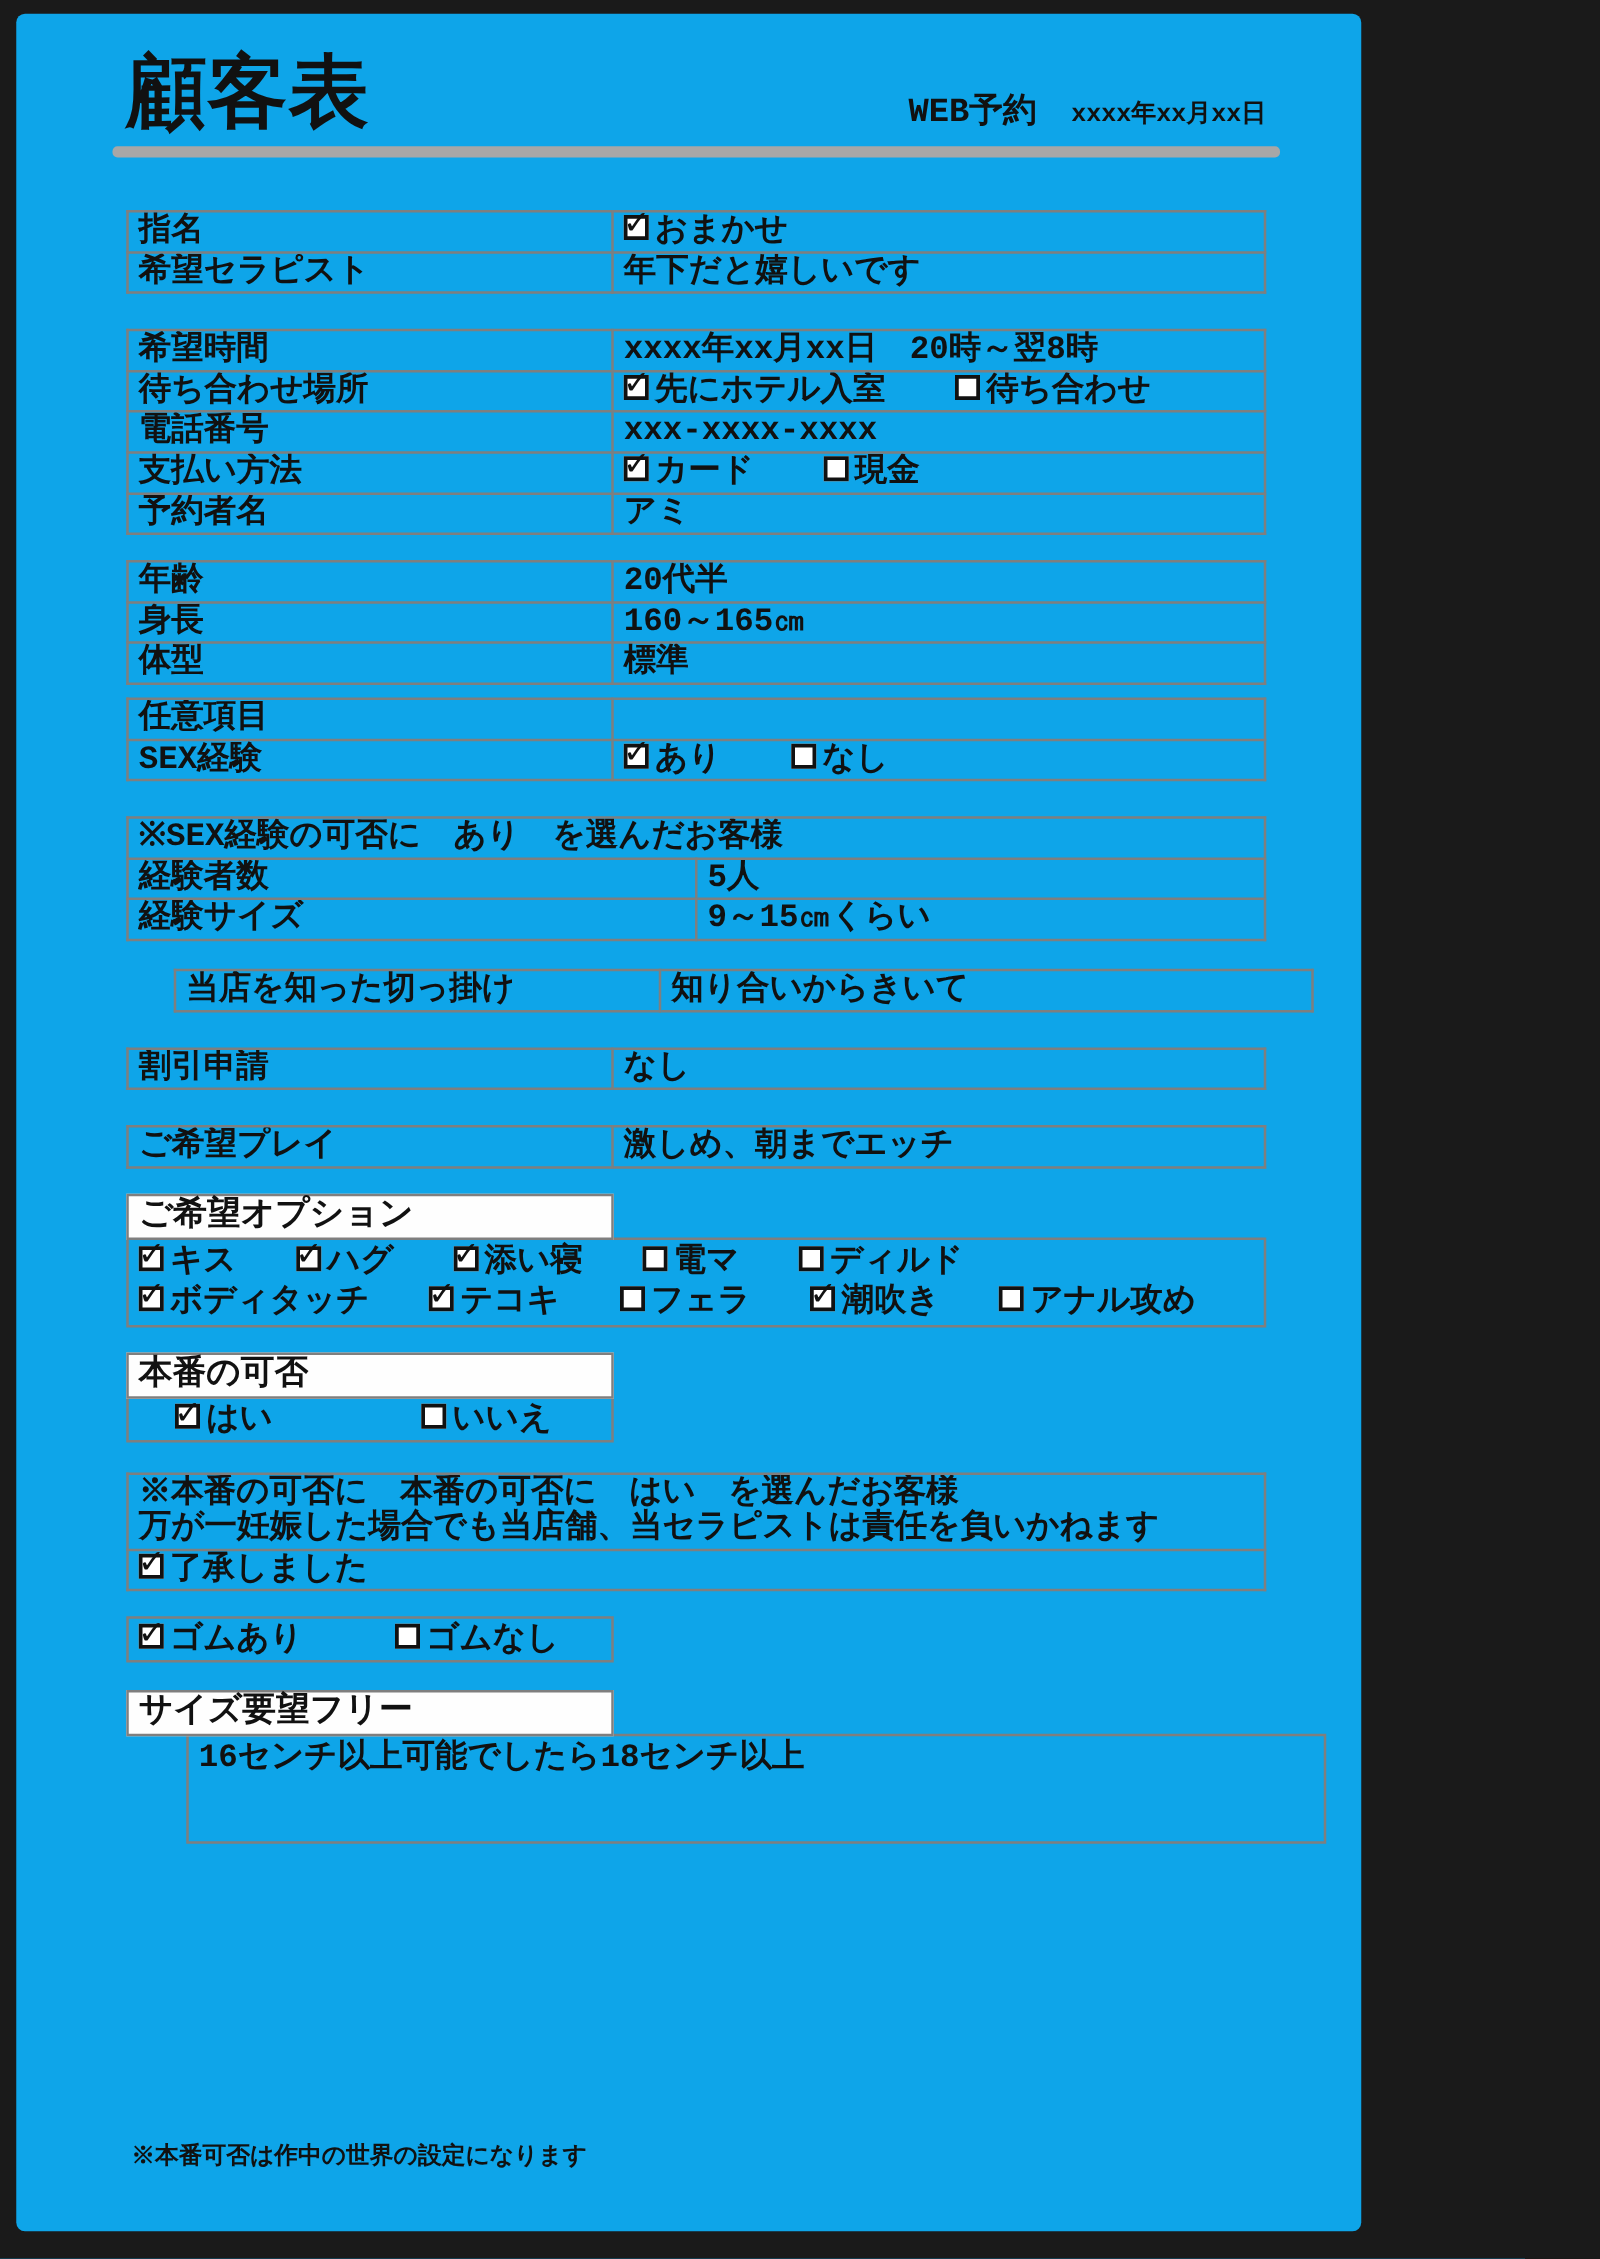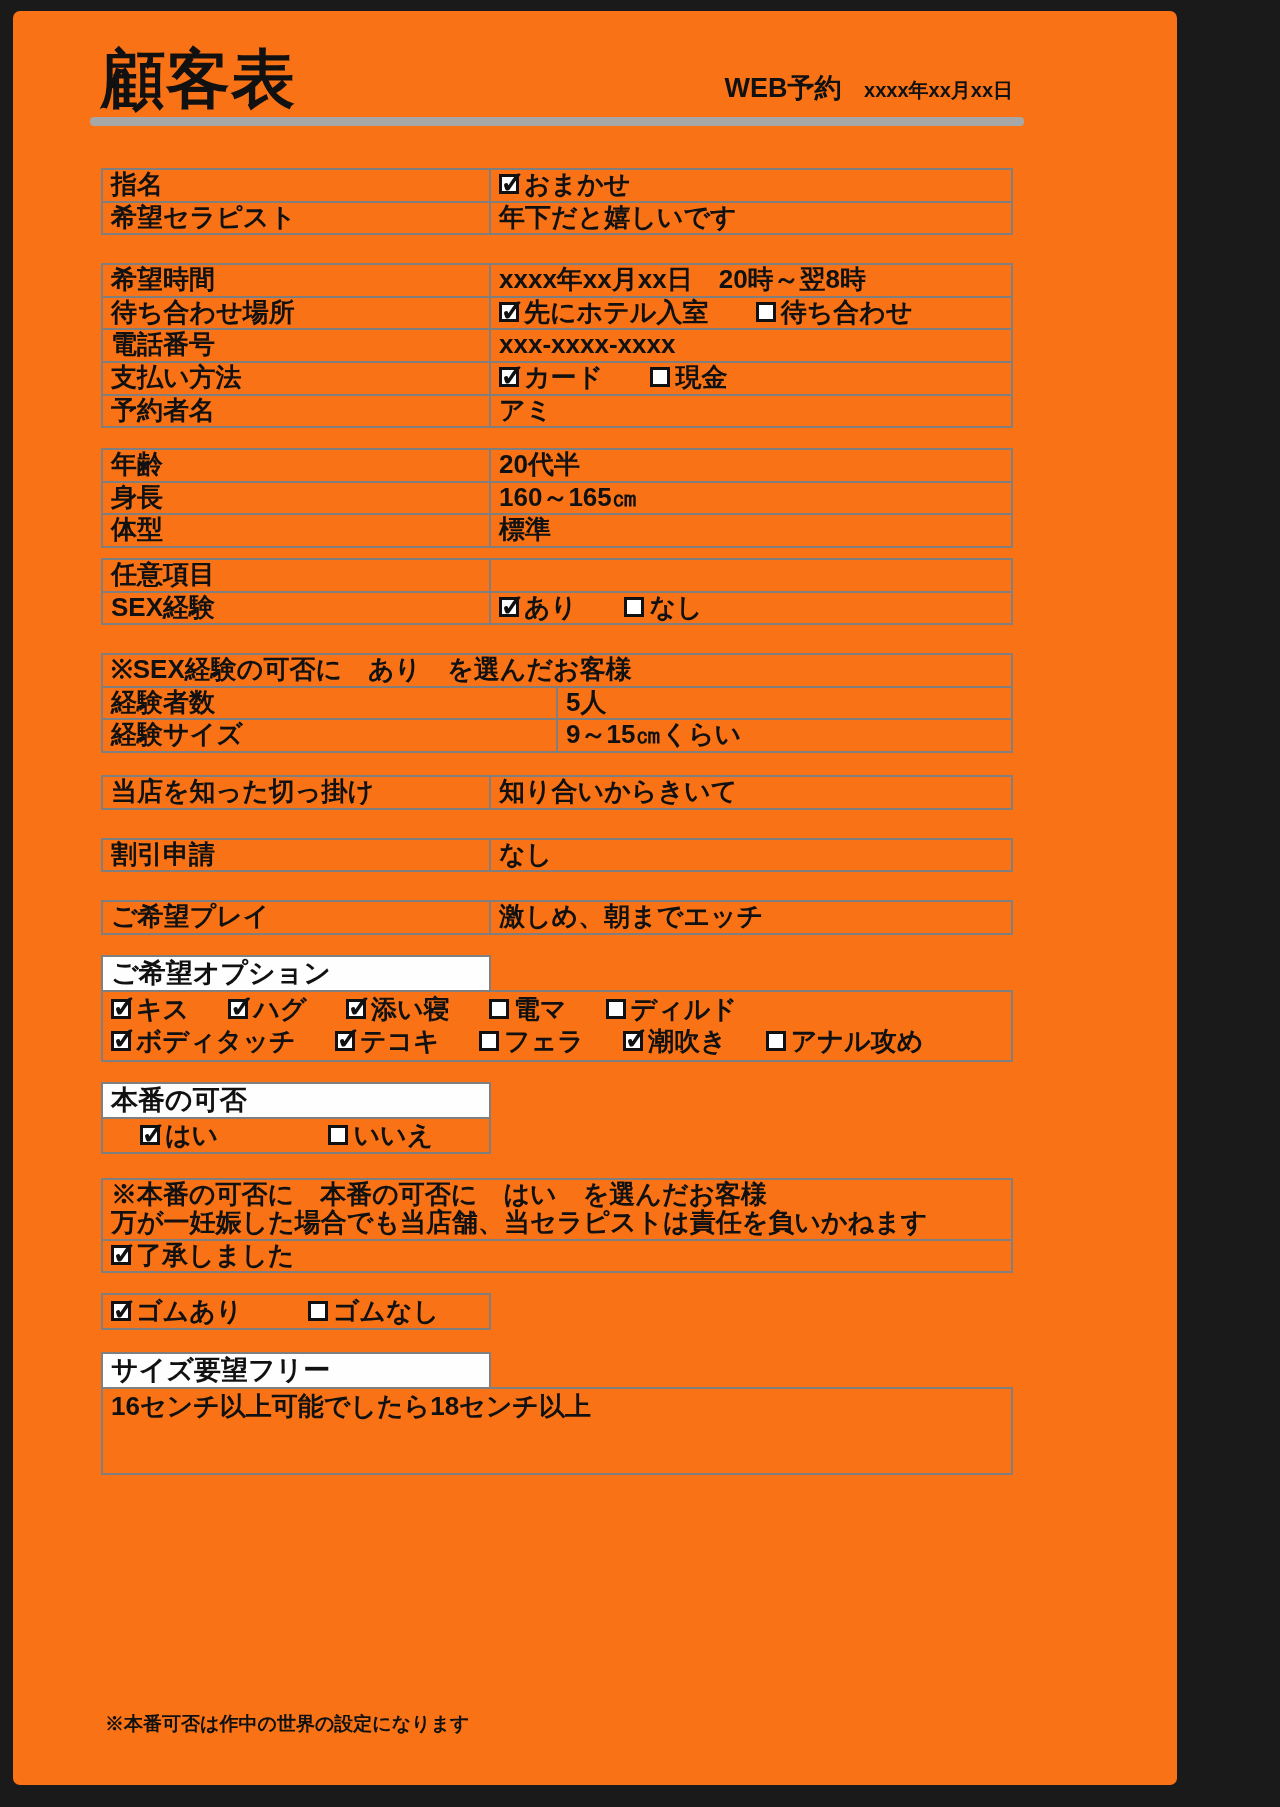--- a/index.html
+++ b/index.html
@@ -6,24 +6,25 @@
   html,body { margin:0; padding:0; }
   body {
     width:1280px; height:1807px;
     background:#1a1a1a;
     position:relative;
     font-family:"Liberation Sans", sans-serif;
     color:#111;
   }
   .page {
     position:absolute; left:13px; top:11px;
-    width:1164px; height:1774px;
-    background:#f97316;
+    width:1076px; height:1774px;
+    background:#0ea5e9;
     border-radius:7px;
     overflow:hidden;
+    font-family:Liberation Mono, monospace;
   }
   .content {
     position:absolute; left:88px; top:0;
     width:912px;
   }
 
   
   .header-row {
     display:flex; justify-content:space-between; align-items:flex-end;
     margin-top:36px;
@@ -67,29 +68,29 @@
     padding:2px 8px 4px; height:37px;
     line-height:1.15; white-space:nowrap;
   }
   .wide-box {
     width:100%; border:2px solid #7f7f7f;
     font-size:26px; font-weight:bold;
     padding:1px 8px 3px;
   }
   .attach { margin-top:-2px; position:relative; z-index:1; }
   .opt-line { height:32px; line-height:32px; white-space:nowrap; }
-  .free-box { height:88px; line-height:1.2; vertical-align:top; padding-top:2px; }
+  .free-box { height:88px; line-height:1.2; vertical-align:top; padding-top:2px;margin-left:48px; }
 
   
   .sec-nomination { margin-top:42px; }
   .sec-booking    { margin-top:28px; }
   .sec-profile    { margin-top:20px; }
   .sec-optional   { margin-top:10px; }
   .sec-experience { margin-top:28px; }
-  .sec-referral   { margin-top:22px; }
+  .sec-referral   { margin-top:22px;margin-left:38px; }
   .sec-discount   { margin-top:28px; }
   .sec-play       { margin-top:28px;border-radius:16px; }
   .sec-options    { margin-top:20px; }
   .sec-honban     { margin-top:20px; }
   .sec-disclaimer { margin-top:24px; }
   .sec-condom     { margin-top:20px; }
   .sec-size       { margin-top:22px; }
 
   
   .cb {

